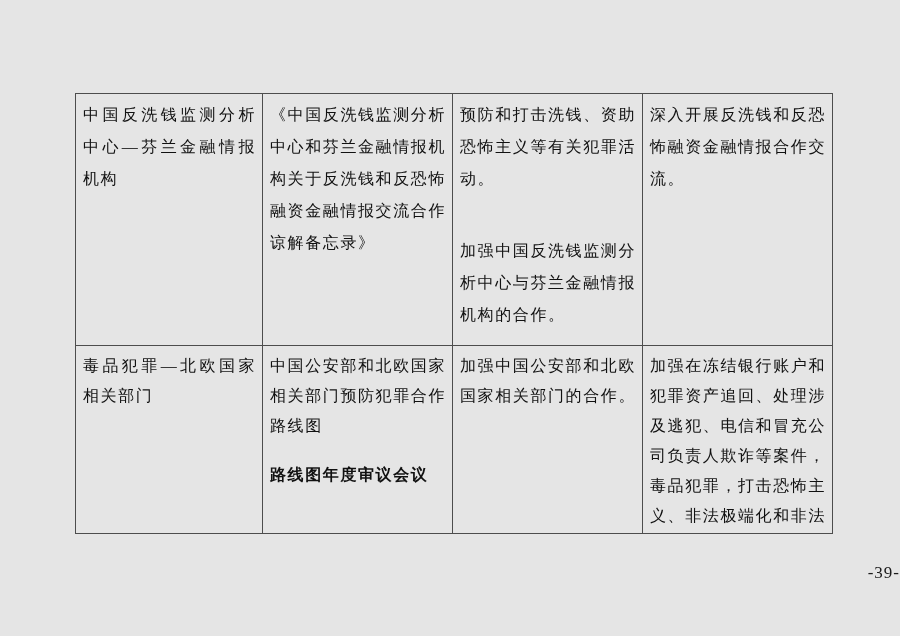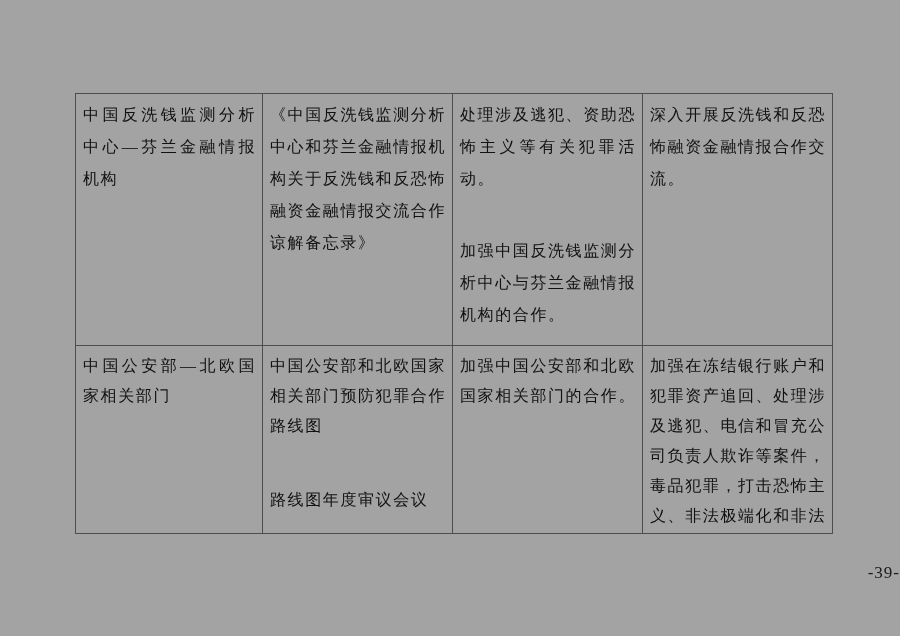--- a/index.html
+++ b/index.html
@@ -8,21 +8,21 @@
     width: 900px;
     height: 636px;
     background: #ffffff;
     overflow: hidden;
     font-family: "Liberation Serif", "DejaVu Serif", serif;
   }
   .page {
     position: relative;
     width: 900px;
     height: 636px;
-    background: #a3a3a3;
+    background: #e5e5e5;
   }
   table.doc-table {
     position: absolute;
     left: 75px;
     top: 93px;
     width: 757px;
     border-collapse: collapse;
     table-layout: fixed;
   }
   table.doc-table td {
@@ -35,21 +35,21 @@
     color: #111111;
     text-align: justify;
     text-justify: inter-character;
     overflow: hidden;
   }
   tr.row-1 { height: 252px; }
   tr.row-2 { height: 188px; }
   tr.row-2 td { line-height: 30px; }
   td p { margin: 0; }
   tr.row-1 td p + p { margin-top: 40px; }
-  tr.row-2 td p + p { margin-top: 44px; }
+  tr.row-2 td p + p { margin-top: 19px; font-weight: bold; }
   .page-number {
     position: absolute;
     top: 563px;
     left: 0;
     width: 100%;
     text-align: right;
     font-size: 17px;
     letter-spacing: 1px;
     color: #1c1c1c;
   }
@@ -68,30 +68,30 @@
     </colgroup>
     <tbody>
       <tr class="row-1">
         <td>
           <p>中国反洗钱监测分析中心—芬兰金融情报机构</p>
         </td>
         <td>
           <p>《中国反洗钱监测分析中心和芬兰金融情报机构关于反洗钱和反恐怖融资金融情报交流合作谅解备忘录》</p>
         </td>
         <td>
-          <p>处理涉及逃犯、资助恐怖主义等有关犯罪活动。</p>
+          <p>预防和打击洗钱、资助恐怖主义等有关犯罪活动。</p>
           <p>加强中国反洗钱监测分析中心与芬兰金融情报机构的合作。</p>
         </td>
         <td>
           <p>深入开展反洗钱和反恐怖融资金融情报合作交流。</p>
         </td>
       </tr>
       <tr class="row-2">
         <td>
-          <p>中国公安部—北欧国家相关部门</p>
+          <p>毒品犯罪—北欧国家相关部门</p>
         </td>
         <td>
           <p>中国公安部和北欧国家相关部门预防犯罪合作路线图</p>
           <p>路线图年度审议会议</p>
         </td>
         <td>
           <p>加强中国公安部和北欧国家相关部门的合作。</p>
         </td>
         <td>
           <p>加强在冻结银行账户和犯罪资产追回、处理涉及逃犯、电信和冒充公司负责人欺诈等案件，毒品犯罪，打击恐怖主义、非法极端化和非法</p>

